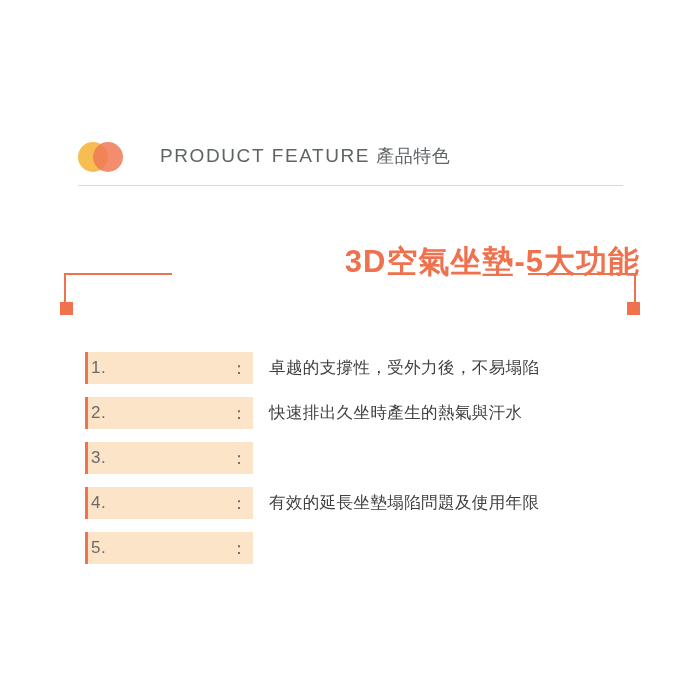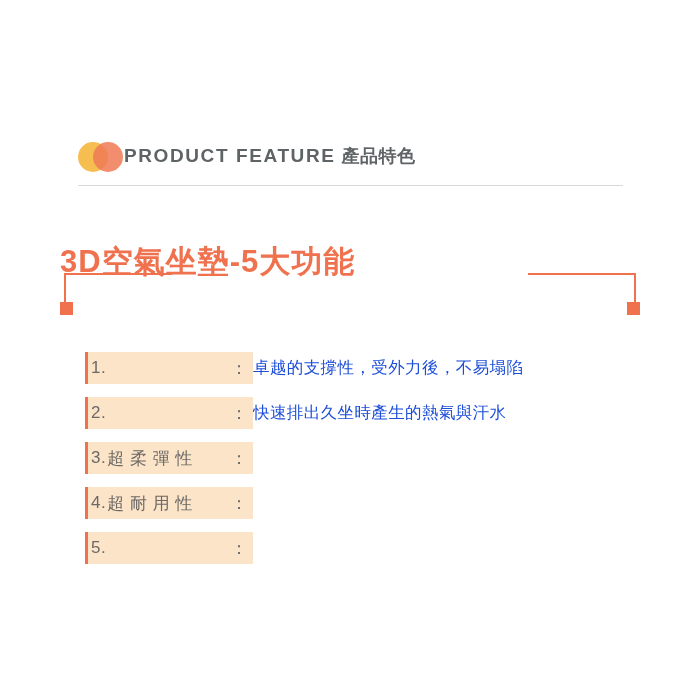--- a/index.html
+++ b/index.html
@@ -55,21 +55,22 @@
     opacity: .85;
   }
   .header-title {
     position: absolute;
     left: 46px;
     top: 4px;
     font-size: 19px;
     letter-spacing: 1.6px;
     color: #5e6366;
     white-space: nowrap;
-    font-weight: 700;
+    font-weight: 400;
+    padding-left: 36px;
   }
   .header-title .cn {
     letter-spacing: 0.5px;
     font-size: 18px;
     margin-left: 6px;
   }
   .header-rule {
     position: absolute;
     left: 0;
     top: 45px;
@@ -84,21 +85,21 @@
     left: 60px;
     top: 240px;
     width: 580px;
     height: 86px;
   }
   .headline-text {
     position: absolute;
     left: 0;
     top: 0;
     width: 580px;
-    text-align: left;
+    text-align: right;
     font-size: 31px;
     font-weight: bold;
     color: #f0714e;
     letter-spacing: 1px;
     line-height: 44px;
     white-space: nowrap;
   }
   .hl-rule {
     position: absolute;
     top: 33px;
@@ -165,23 +166,23 @@
     margin-right: 1px;
   }
   .feature-key .colon {
     margin-left: auto;
     margin-right: 5px;
   }
   .feature-val {
     flex: 1;
     display: flex;
     align-items: center;
-    padding-left: 0;
+    padding-left: 16px;
     font-size: 16.5px;
-    color: #1d4ed8;
+    color: #404040;
     letter-spacing: 0.4px;
     white-space: nowrap;
   }
 </style>
 </head>
 <body>
 
 <div class="page">
 
   <div class="header">
@@ -219,31 +220,30 @@
       <div class="feature-key">
         <span class="num">2.</span>
         <span class="colon">：</span>
       </div>
       <div class="feature-val">快速排出久坐時產生的熱氣與汗水</div>
     </div>
 
     <div class="feature-row">
       <div class="feature-key">
         <span class="num">3.</span>
-        <span>超 柔 彈 性</span>
         <span class="colon">：</span>
       </div>
     </div>
 
     <div class="feature-row">
       <div class="feature-key">
         <span class="num">4.</span>
-        <span>超 耐 用 性</span>
-        <span class="colon">：</span>
-      </div>
+        <span class="colon">：</span>
+      </div>
+      <div class="feature-val">有效的延長坐墊塌陷問題及使用年限</div>
     </div>
 
     <div class="feature-row">
       <div class="feature-key">
         <span class="num">5.</span>
         <span class="colon">：</span>
       </div>
     </div>
 
   </div>

